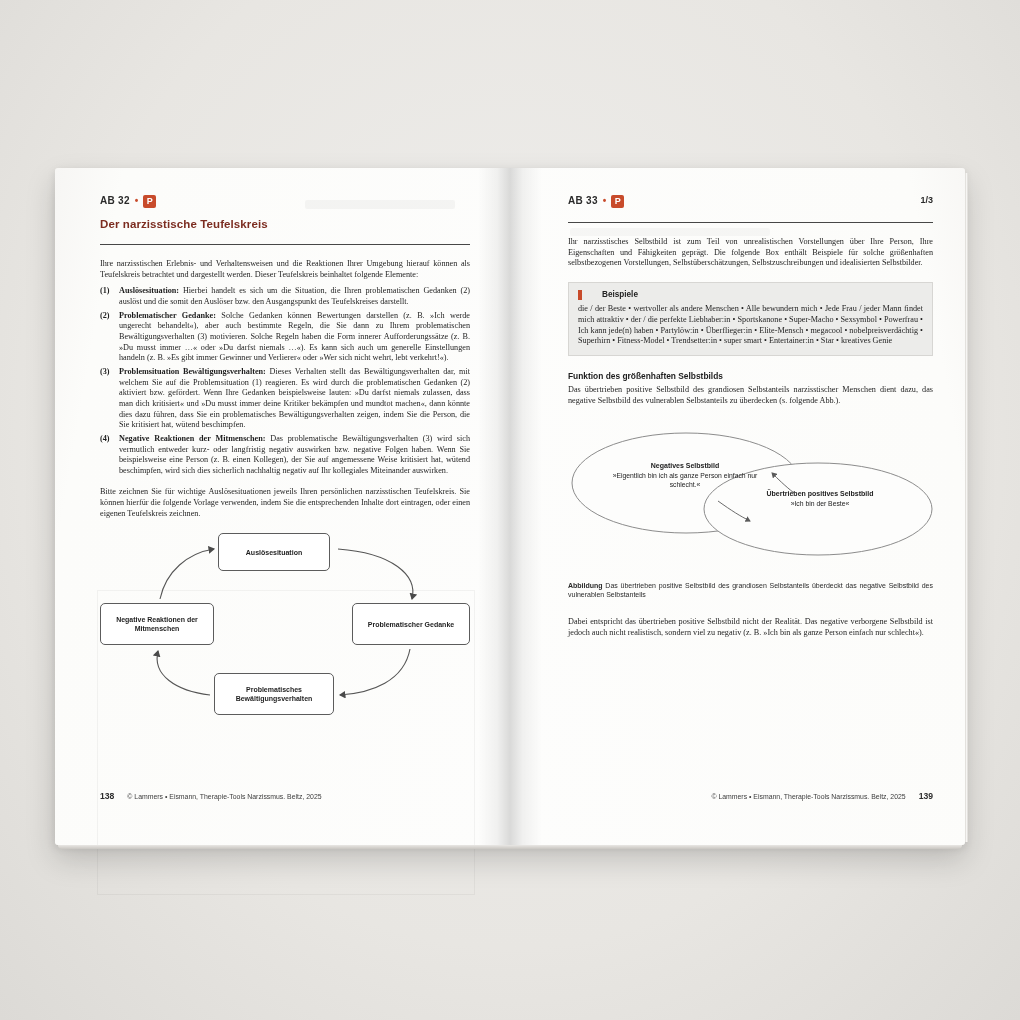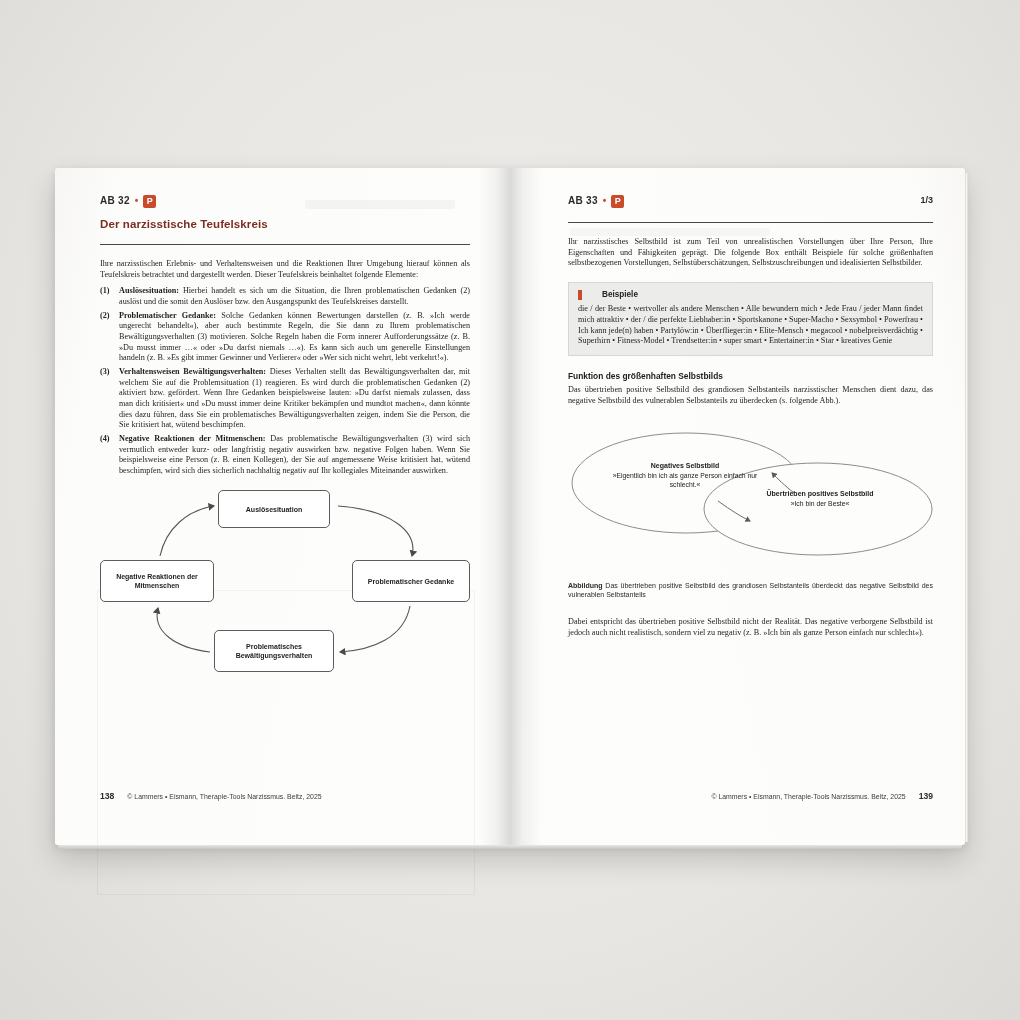--- a/index.html
+++ b/index.html
@@ -142,30 +142,31 @@
           <div class="litext"><b class="lead">Auslösesituation:</b>
             <span>Hierbei handelt es sich um die Situation, die Ihren problematischen Gedanken (2) auslöst und die somit den Auslöser bzw. den Ausgangspunkt des Teufelskreises darstellt.</span></div>
         </div>
         <div class="li">
           <span class="num">(2)</span>
           <div class="litext"><b class="lead">Problematischer Gedanke:</b>
             <span>Solche Gedanken können Bewertungen darstellen (z. B. »Ich werde ungerecht behandelt«), aber auch bestimmte Regeln, die Sie dann zu Ihrem problematischen Bewältigungsverhalten (3) motivieren. Solche Regeln haben die Form innerer Aufforderungssätze (z. B. »Du musst immer …« oder »Du darfst niemals …«). Es kann sich auch um generelle Einstellungen handeln (z. B. »Es gibt immer Gewinner und Verlierer« oder »Wer sich nicht wehrt, lebt verkehrt!«).</span></div>
         </div>
         <div class="li">
           <span class="num">(3)</span>
-          <div class="litext"><b class="lead">Verhaltensweisen Bewältigungsverhalten:</b>
+          <div class="litext"><b class="lead">Problemsituation Bewältigungsverhalten:</b>
             <span>Dieses Verhalten stellt das Bewältigungsverhalten dar, mit welchem Sie auf die Problemsituation (1) reagieren. Es wird durch die problematischen Gedanken (2) aktiviert bzw. gefördert. Wenn Ihre Gedanken beispielsweise lauten: »Du darfst niemals zulassen, dass man dich kritisiert« und »Du musst immer deine Kritiker bekämpfen und mundtot machen«, dann könnte dies dazu führen, dass Sie ein problematisches Bewältigungsverhalten zeigen, indem Sie die Person, die Sie kritisiert hat, wütend beschimpfen.</span></div>
         </div>
         <div class="li">
           <span class="num">(4)</span>
           <div class="litext"><b class="lead">Negative Reaktionen der Mitmenschen:</b>
             <span>Das problematische Bewältigungsverhalten (3) wird sich vermutlich entweder kurz- oder langfristig negativ auswirken bzw. negative Folgen haben. Wenn Sie beispielsweise eine Person (z. B. einen Kollegen), der Sie auf angemessene Weise kritisiert hat, wütend beschimpfen, wird sich dies sicherlich nachhaltig negativ auf Ihr kollegiales Miteinander auswirken.</span></div>
         </div>
       </div>
 
+      <p class="body outro">Bitte zeichnen Sie für wichtige Auslösesituationen jeweils Ihren persönlichen narzisstischen Teufelskreis. Sie können hierfür die folgende Vorlage verwenden, indem Sie die entsprechenden Inhalte dort eintragen, oder einen eigenen Teufelskreis zeichnen.</p>
 
       <div class="cycle">
         <svg class="cycle-svg" viewBox="0 0 370 182">
           <defs>
             <marker id="arr" markerWidth="7" markerHeight="7" refX="5" refY="3.5" orient="auto">
               <path d="M0,0 L6,3.5 L0,7 z" fill="#4a4a4a"></path>
             </marker>
           </defs>
           <path d="M238,16 C292,20 318,42 312,66" fill="none" stroke="#555" stroke-width="1.1" marker-end="url(#arr)"></path>
           <path d="M310,116 C304,148 272,160 240,162" fill="none" stroke="#555" stroke-width="1.1" marker-end="url(#arr)"></path>

